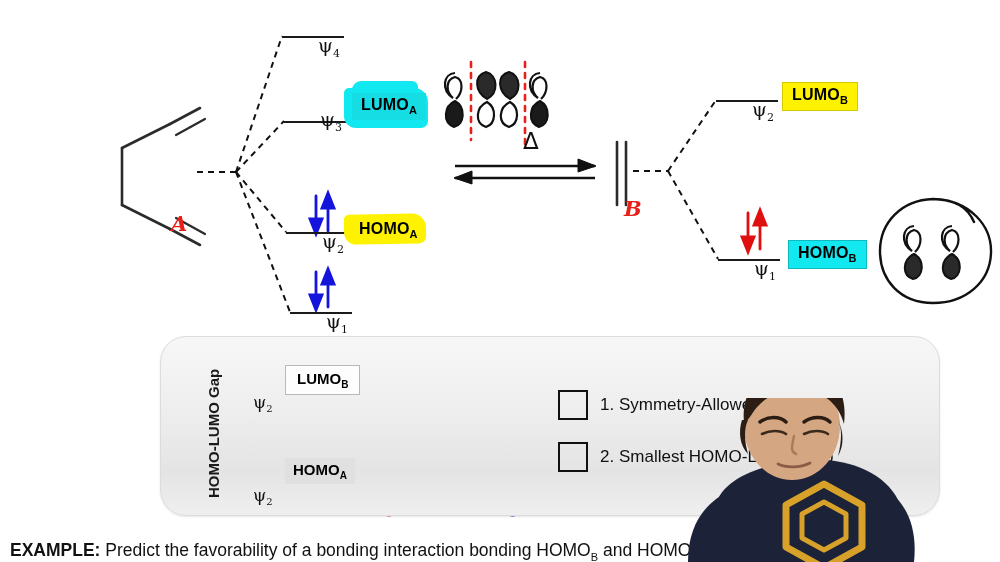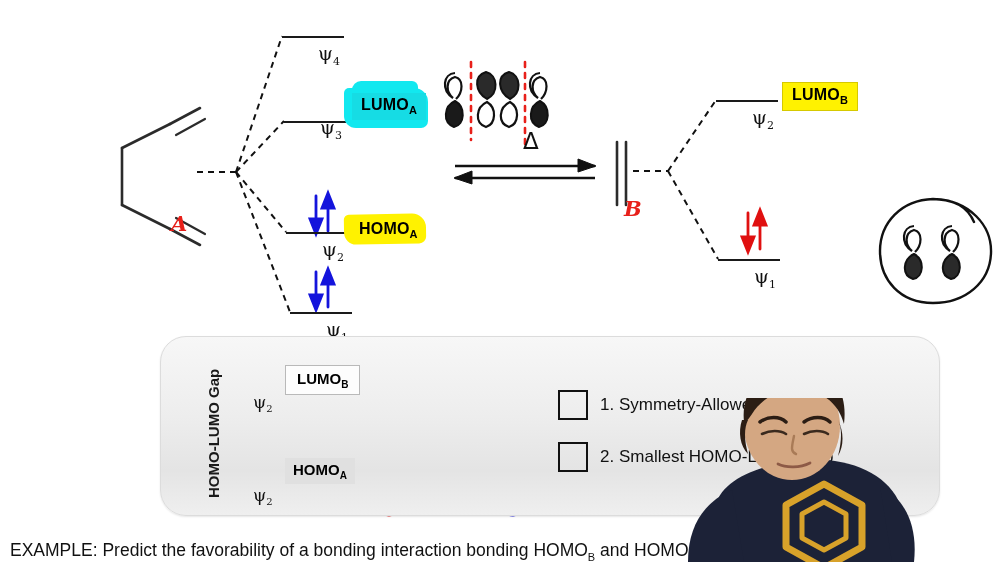--- a/index.html
+++ b/index.html
@@ -7,21 +7,21 @@
   body{
     font-family:"Liberation Sans", sans-serif;
     width:1000px;height:562px;position:relative;overflow:hidden;
     background:#ffffff;
   }
   .stage{position:absolute;left:0;top:0;width:1000px;height:562px;}
   .abs{position:absolute;}
 
   
   .level{position:absolute;height:0;border-top:2.5px solid #1a1a1a;}
-  .psi{position:absolute;font-size:19px;color:#111;font-family:"DejaVu Serif",serif;margin-top:8px;}
+  .psi{position:absolute;font-size:19px;color:#111;font-family:"DejaVu Serif",serif;}
   .psi sub{font-size:11px;}
 
   
   .chip{
     position:absolute;font-weight:bold;font-size:16px;color:#000;
     padding:3px 9px 4px 9px;letter-spacing:.2px;white-space:nowrap;
     font-family:"Liberation Sans",sans-serif;
   }
   .chip sub{font-size:11px;}
   .chip-cyan{background:#12e8ef;}
@@ -67,21 +67,21 @@
 
   
   .check-item{position:absolute;display:flex;align-items:center;gap:12px;}
   .check-box{width:26px;height:26px;border:2.5px solid #111;position:relative;flex:none;background:transparent;}
   .check-text{font-size:17px;color:#111;white-space:nowrap;}
 
   
   .caption{
     position:absolute;font-size:17.5px;color:#111;white-space:nowrap;
   }
-  .caption b{font-weight:normal;}
+  .caption b{font-weight:bold;}
   .caption sub{font-size:11px;}
 
   
   .person{position:absolute;overflow:hidden;}
 </style>
 </head>
 <body>
 
 <div class="stage">
 
@@ -275,20 +275,23 @@
   <div class="psi" style="left:752px;top:98px;">ψ<sub>2</sub></div>
 
   <div class="level" style="left:718px;top:259px;width:62px;"></div>
   <div class="psi" style="left:754px;top:257px;">ψ<sub>1</sub></div>
 
   <div class="chip chip-yellow-box" style="left:782px;top:82px;">
     <span>LUMO</span><sub>B</sub>
   </div>
   <div class="smear" style="left:778px;top:78px;width:90px;height:33px;background:#fff200;z-index:-1;"></div>
 
+  <div class="chip chip-cyan-box" style="left:788px;top:240px;">
+    <span>HOMO</span><sub>B</sub>
+  </div>
   <div class="smear" style="left:784px;top:236px;width:92px;height:34px;background:#12e8ef;z-index:-1;"></div>
 
   <div class="redlab" style="left:624px;top:196px;">B</div>
 
   <div class="panel" style="left:160px;top:336px;width:778px;height:178px;"></div>
 
   <div class="vlabel" style="left:205px;top:498px;">HOMO-LUMO Gap</div>
 
   <div class="boxlabel" style="left:285px;top:365px;">
     <span>LUMO</span><sub>B</sub>

